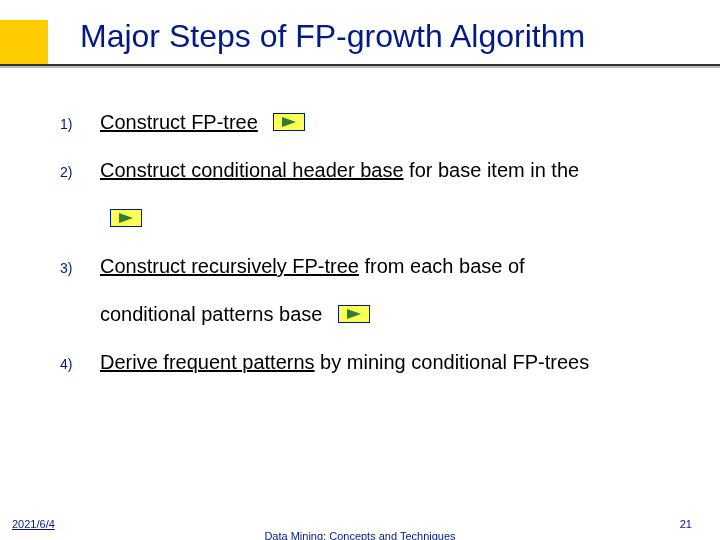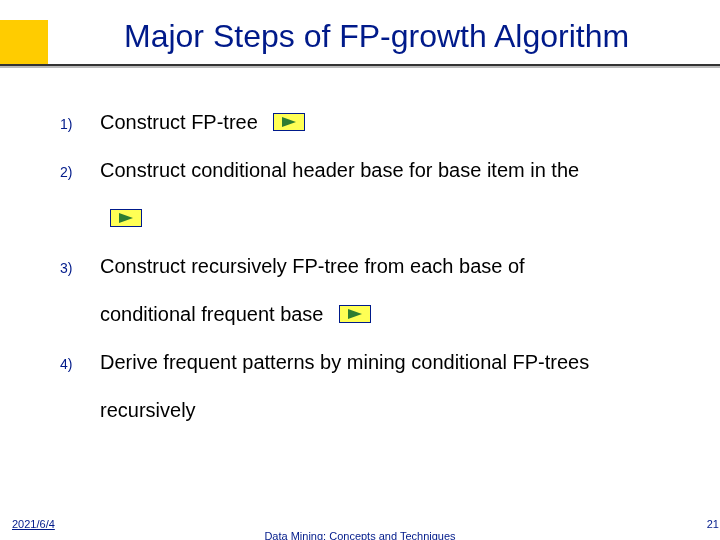--- a/index.html
+++ b/index.html
@@ -39,21 +39,20 @@
   }
   .title {
     position: absolute;
     left: 80px;
     top: 18px;
     font-size: 32px;
     font-weight: 400;
     color: #001a8a;
     z-index: 2;
     white-space: nowrap;
-    margin-left: 44px;
   }
   .content {
     position: absolute;
     left: 60px;
     top: 100px;
     width: 640px;
   }
   .item {
     display: flex;
     align-items: baseline;
@@ -66,21 +65,21 @@
     flex: 0 0 40px;
     text-align: left;
     padding-top: 6px;
   }
   .body-text {
     font-size: 20px;
     line-height: 2.2;
     color: #000;
     flex: 1;
   }
-  .u { }
+  .u { text-decoration: underline; }
   .linkbtn {
     display: inline-block;
     vertical-align: middle;
     margin-left: 10px;
     border: 1px solid #001a8a;
     background: #ffff55;
     padding: 2px 6px;
     position: relative;
     top: -2px;
   }
@@ -88,21 +87,21 @@
   .footer {
     position: absolute;
     left: 0;
     bottom: 10px;
     width: 720px;
     font-size: 11px;
     color: #001a8a;
   }
   .footer-left { position: absolute; left: 12px; bottom: 0; text-decoration: underline; }
   .footer-center { position: absolute; left: 0; right: 0; text-align: center; }
-  .footer-right { position: absolute; right: 1px; bottom: 0; }
+  .footer-right { position: absolute; right: 28px; bottom: 0; }
 </style>
 </head>
 <body>
 
 <div class="accent-block"></div>
 <div class="title-rule"></div>
 <div class="title">Major Steps of FP-growth Algorithm</div>
 
 <div class="content">
 
@@ -133,39 +132,33 @@
 
   <div class="item">
     <div class="marker">3)</div>
     <div class="body-text">
       <span class="u">Construct recursively FP-tree</span><span> from each  base of</span>
     </div>
   </div>
   <div class="item">
     <div class="marker"></div>
     <div class="body-text">
-      <span>conditional frequent base</span>
+      <span>conditional patterns base</span>
       <span class="linkbtn"><svg width="18" height="12">
             <polygon points="2,1 16,6 2,11" fill="#2e7d32"></polygon>
           </svg></span>
     </div>
   </div>
 
   <div class="item">
     <div class="marker">4)</div>
     <div class="body-text">
       <span class="u">Derive frequent patterns</span><span> by mining conditional FP-trees</span>
     </div>
   </div>
-  <div class="item">
-    <div class="marker"></div>
-    <div class="body-text">
-      <span>recursively</span>
-    </div>
-  </div>
 
 </div>
 
 <div class="footer">
   <div class="footer-left">2021/6/4</div>
   <div class="footer-center">Data Mining: Concepts and Techniques</div>
   <div class="footer-right">21</div>
 </div>
 
 </body></html>

